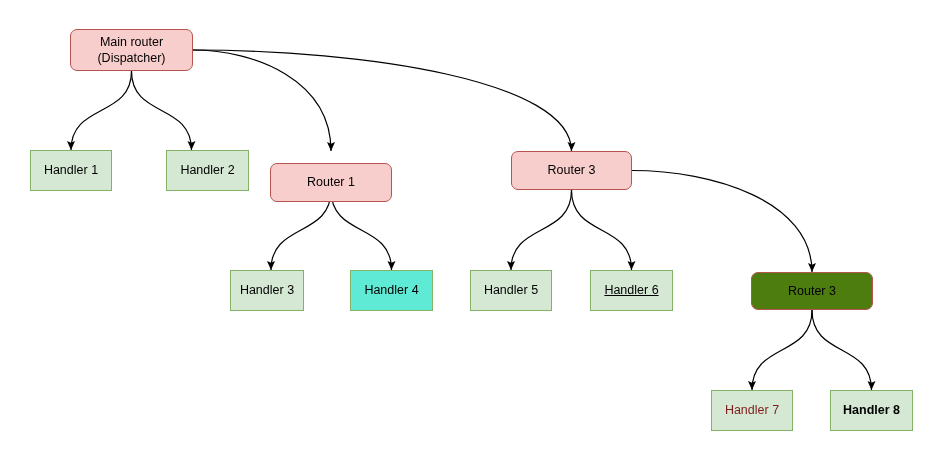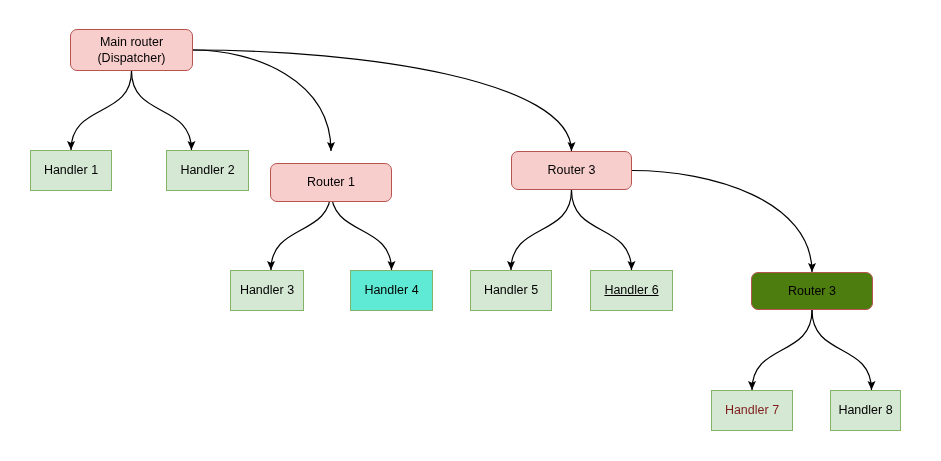--- a/index.html
+++ b/index.html
@@ -83,16 +83,16 @@
     </div>
     <div class="node handler" style="left: 590px; top: 270px; width: 83px; height: 41px; background: rgb(213, 232, 212); border-color: rgb(130, 179, 102); color: rgb(0, 0, 0); text-decoration: underline;">
       <span class="node-label">Handler 6</span>
     </div>
     <div class="node router" style="left: 751px; top: 272px; width: 122px; height: 38px; background: #4d7c0f; border-color: rgb(184, 84, 80); color: rgb(0, 0, 0);">
       <span class="node-label">Router 3</span>
     </div>
     <div class="node handler" style="left: 711px; top: 390px; width: 82px; height: 41px; background: rgb(213, 232, 212); border-color: rgb(130, 179, 102); color: #7f1d1d;">
       <span class="node-label">Handler 7</span>
     </div>
-    <div class="node handler" style="left: 830px; top: 390px; width: 71px; height: 41px; background: rgb(213, 232, 212); border-color: rgb(130, 179, 102); color: rgb(0, 0, 0);">
+    <div class="node handler" style="left: 830px; top: 390px; width: 83px; height: 41px; background: rgb(213, 232, 212); border-color: rgb(130, 179, 102); color: rgb(0, 0, 0); font-weight: bold;">
       <span class="node-label">Handler 8</span>
     </div>
   </div>
 
 </body></html>

